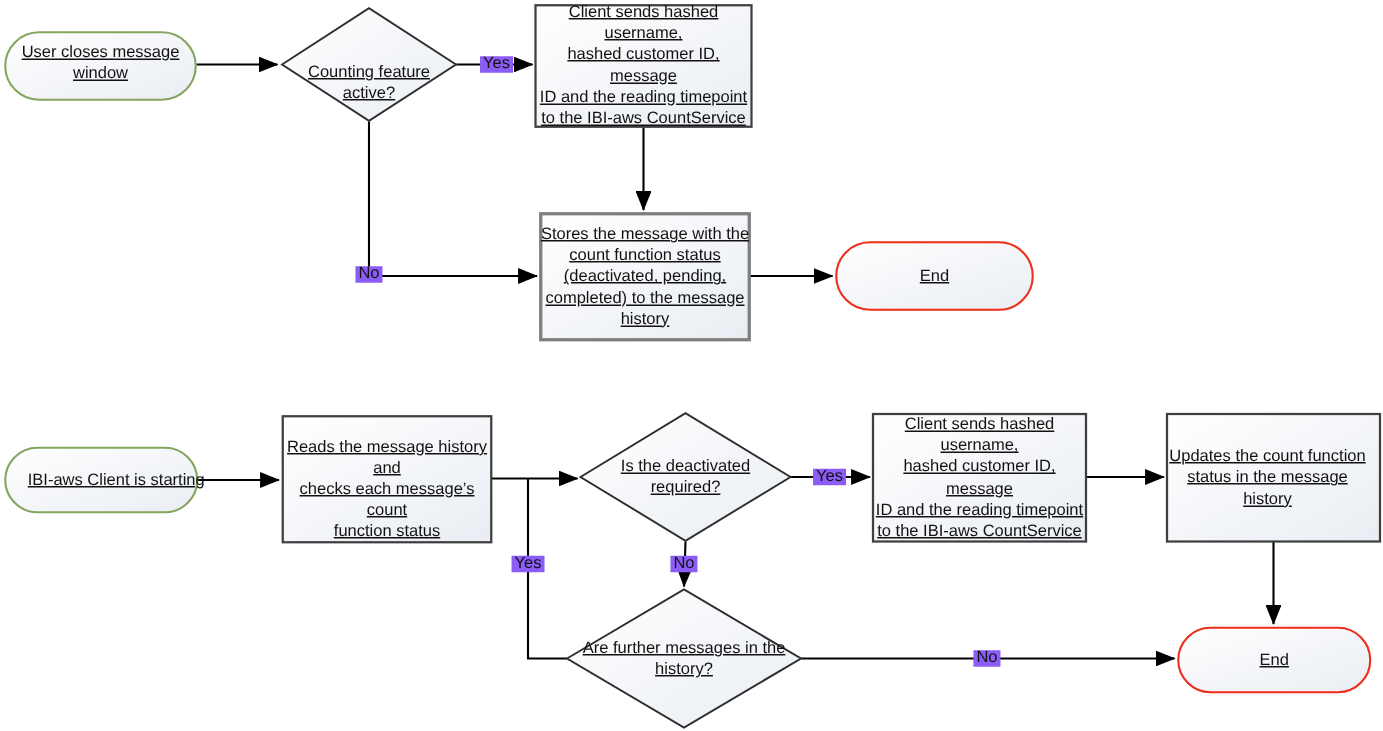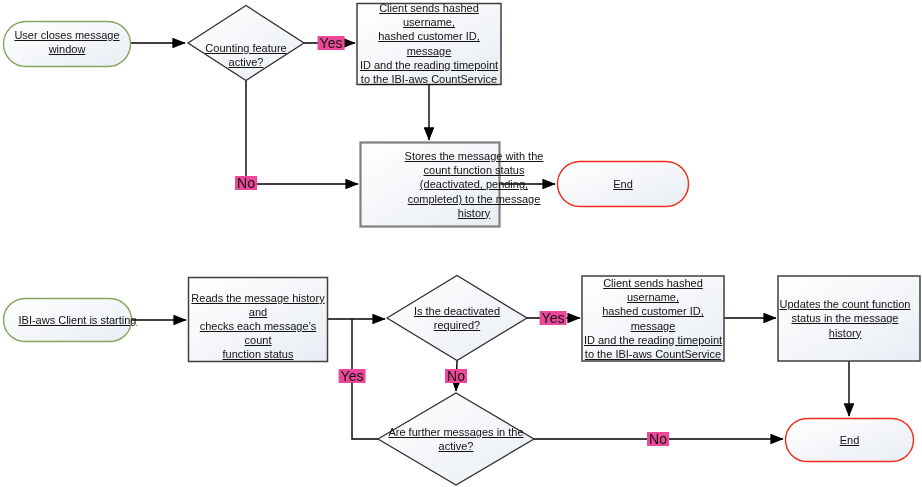--- a/index.html
+++ b/index.html
@@ -8,21 +8,21 @@
     font-family:"Liberation Sans",sans-serif;overflow:hidden;
   }
   .layer{position:absolute;left:0;top:0;}
   .nl{
     position:absolute;display:flex;align-items:center;justify-content:center;
     text-align:center;font-size:11px;line-height:1.28;color:#121212;
     white-space:pre-line;pointer-events:none;text-decoration:underline;
   }
   .el{
     position:absolute;transform:translate(-50%,-50%);
-    font-size:14px;line-height:1;color:#121212;background:#ec4899;
+    font-size:11px;line-height:1;color:#121212;background:#8b5cf6;
     padding:0 2px;pointer-events:none;
   }
 </style>
 </head>
 <body>
 
 <div class="canvas">
 
   <svg class="layer" width="922" height="487" viewBox="0 0 922 487">
     <defs>
@@ -68,41 +68,41 @@
   </svg>
 
   <div class="nl" style="left:3px;top:21px;width:128px;height:42px;">User closes message
 window</div>
   <div class="nl" style="left:190px;top:20px;width:112px;height:70px;">Counting feature
 active?</div>
   <div class="nl" style="left:357px;top:3px;width:144px;height:81px;">Client sends hashed username,
 hashed customer ID, message
 ID and the reading timepoint
 to the IBI-aws CountService</div>
-  <div class="nl" style="left:360px;top:142px;width:140px;height:85px;padding-left:44px;">Stores the message with the
+  <div class="nl" style="left:360px;top:142px;width:140px;height:85px;">Stores the message with the
 count function status
 (deactivated, pending,
 completed) to the message
 history</div>
   <div class="nl" style="left:557px;top:161px;width:132px;height:46px;">End</div>
 
   <div class="nl" style="left:13px;top:298px;width:129px;height:44px;">IBI-aws Client is starting</div>
   <div class="nl" style="left:188px;top:277px;width:140px;height:98px;">Reads the message history and
 checks each message’s count
 function status</div>
   <div class="nl" style="left:392px;top:280px;width:130px;height:76px;">Is the deactivated
 required?</div>
   <div class="nl" style="left:582px;top:276px;width:142px;height:85px;">Client sends hashed username,
 hashed customer ID, message
 ID and the reading timepoint
 to the IBI-aws CountService</div>
   <div class="nl" style="left:778px;top:276px;width:134px;height:85px;text-align:center;">Updates the count function
 status in the message history</div>
   <div class="nl" style="left:380px;top:396px;width:152px;height:86px;">Are further messages in the
-active?</div>
+history?</div>
   <div class="nl" style="left:785px;top:418px;width:129px;height:44px;">End</div>
 
   <span class="el" style="left:331px;top:43px;">Yes</span>
   <span class="el" style="left:246px;top:183px;">No</span>
   <span class="el" style="left:553px;top:318px;">Yes</span>
   <span class="el" style="left:456px;top:376px;">No</span>
   <span class="el" style="left:352px;top:376px;">Yes</span>
   <span class="el" style="left:658px;top:439px;">No</span>
 
 </div>

